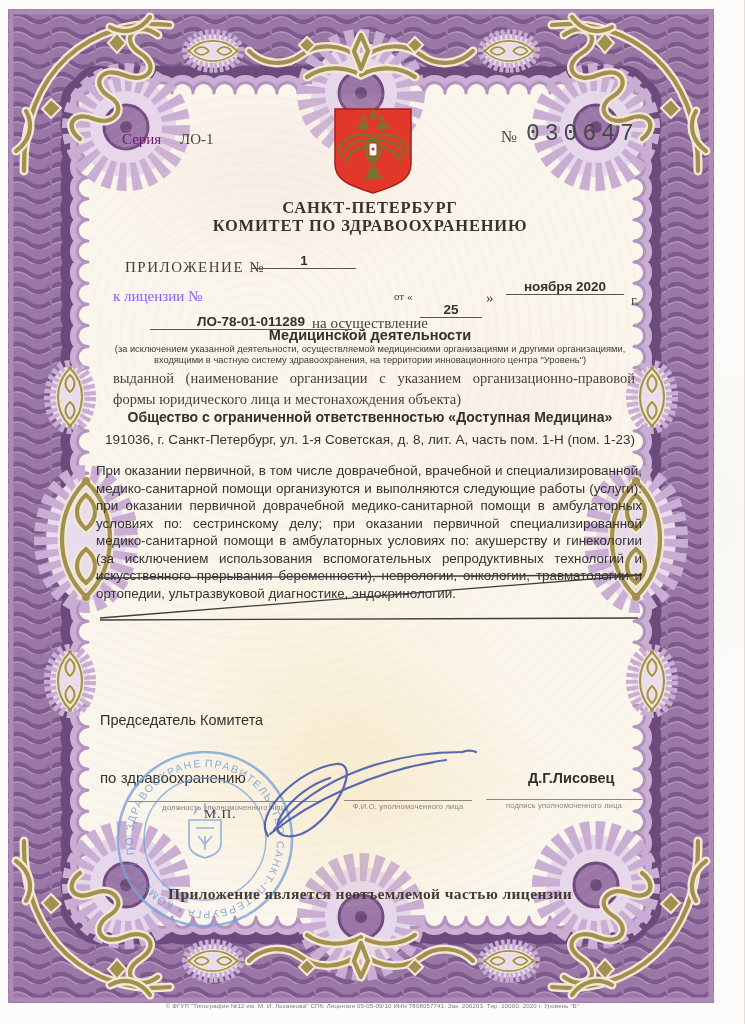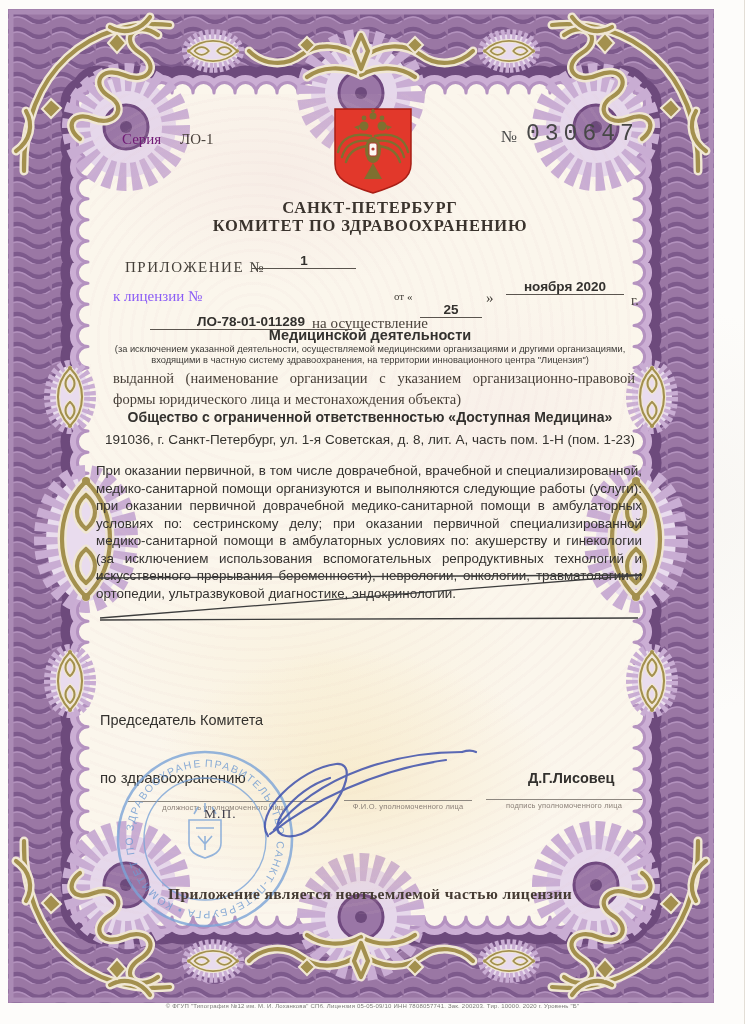--- a/index.html
+++ b/index.html
@@ -154,21 +154,21 @@
 <div class="abs ser" style="left:113px;top:288px;font-size:15px;color:#8b5cf6;">к лицензии №</div>
 <div class="abs fieldval ul" style="left:150px;top:278px;width:202px;margin-top:36px;">ЛО-78-01-011289</div>
 <div class="abs ser" style="left:394px;top:290px;font-size:11px;color:#45403a;">от «</div>
 <div class="abs fieldval ul" style="left:420px;top:279px;width:62px;margin-top:23px;">25</div>
 <div class="abs ser" style="left:486px;top:290px;font-size:15px;color:#45403a;">»</div>
 <div class="abs fieldval ul" style="left:506px;top:279px;width:118px;">ноября 2020</div>
 <div class="abs ser" style="left:631px;top:293px;font-size:14px;color:#45403a;">г.</div>
 
 <div class="abs ser c" style="top:315px;font-size:15px;color:#4a423b;">на осуществление</div>
 <div class="abs san c" style="top:327px;font-size:14.5px;font-weight:700;color:#34322f;">Медицинской деятельности</div>
-<div class="abs san" style="left:100px;top:344px;width:540px;font-size:9.3px;line-height:11px;text-align:center;color:#3c3a37;">(за исключением указанной деятельности, осуществляемой медицинскими организациями и другими организациями, входящими в частную систему здравоохранения, на территории инновационного центра "Лицензия")</div>
+<div class="abs san" style="left:100px;top:344px;width:540px;font-size:9.3px;line-height:11px;text-align:center;color:#3c3a37;">(за исключением указанной деятельности, осуществляемой медицинскими организациями и другими организациями, входящими в частную систему здравоохранения, на территории инновационного центра "Уровень")</div>
 
 <div class="abs ser j" style="left:113px;top:368px;width:522px;font-size:14.5px;line-height:21px;color:#463e37;">выданной (наименование организации с указанием организационно-правовой формы юридического лица и местонахождения объекта)</div>
 
 <div class="abs san c" style="top:409px;font-size:14px;font-weight:700;color:#33312e;">Общество с ограниченной ответственностью «Доступная Медицина»</div>
 <div class="abs san c" style="top:432px;font-size:13.5px;color:#35332f;">191036, г. Санкт-Петербург, ул. 1-я Советская, д. 8, лит. А, часть пом. 1-Н (пом. 1-23)</div>
 
 <div class="abs san j" style="left:96px;top:462px;width:546px;font-size:13.4px;line-height:17.5px;color:#343230;">При оказании первичной, в том числе доврачебной, врачебной и специализированной, медико-санитарной помощи организуются и выполняются следующие работы (услуги): при оказании первичной доврачебной медико-санитарной помощи в амбулаторных условиях по: сестринскому делу; при оказании первичной специализированной медико-санитарной помощи в амбулаторных условиях по: акушерству и гинекологии (за исключением использования вспомогательных репродуктивных технологий и искусственного прерывания беременности), неврологии, онкологии, травматологии и ортопедии, ультразвуковой диагностике, эндокринологии.</div>
 
 <svg class="abs" style="left:94px;top:566px;" width="552" height="60" viewBox="0 0 552 60">
   <g stroke="#3c3c3c" stroke-width="1.3" fill="none">

